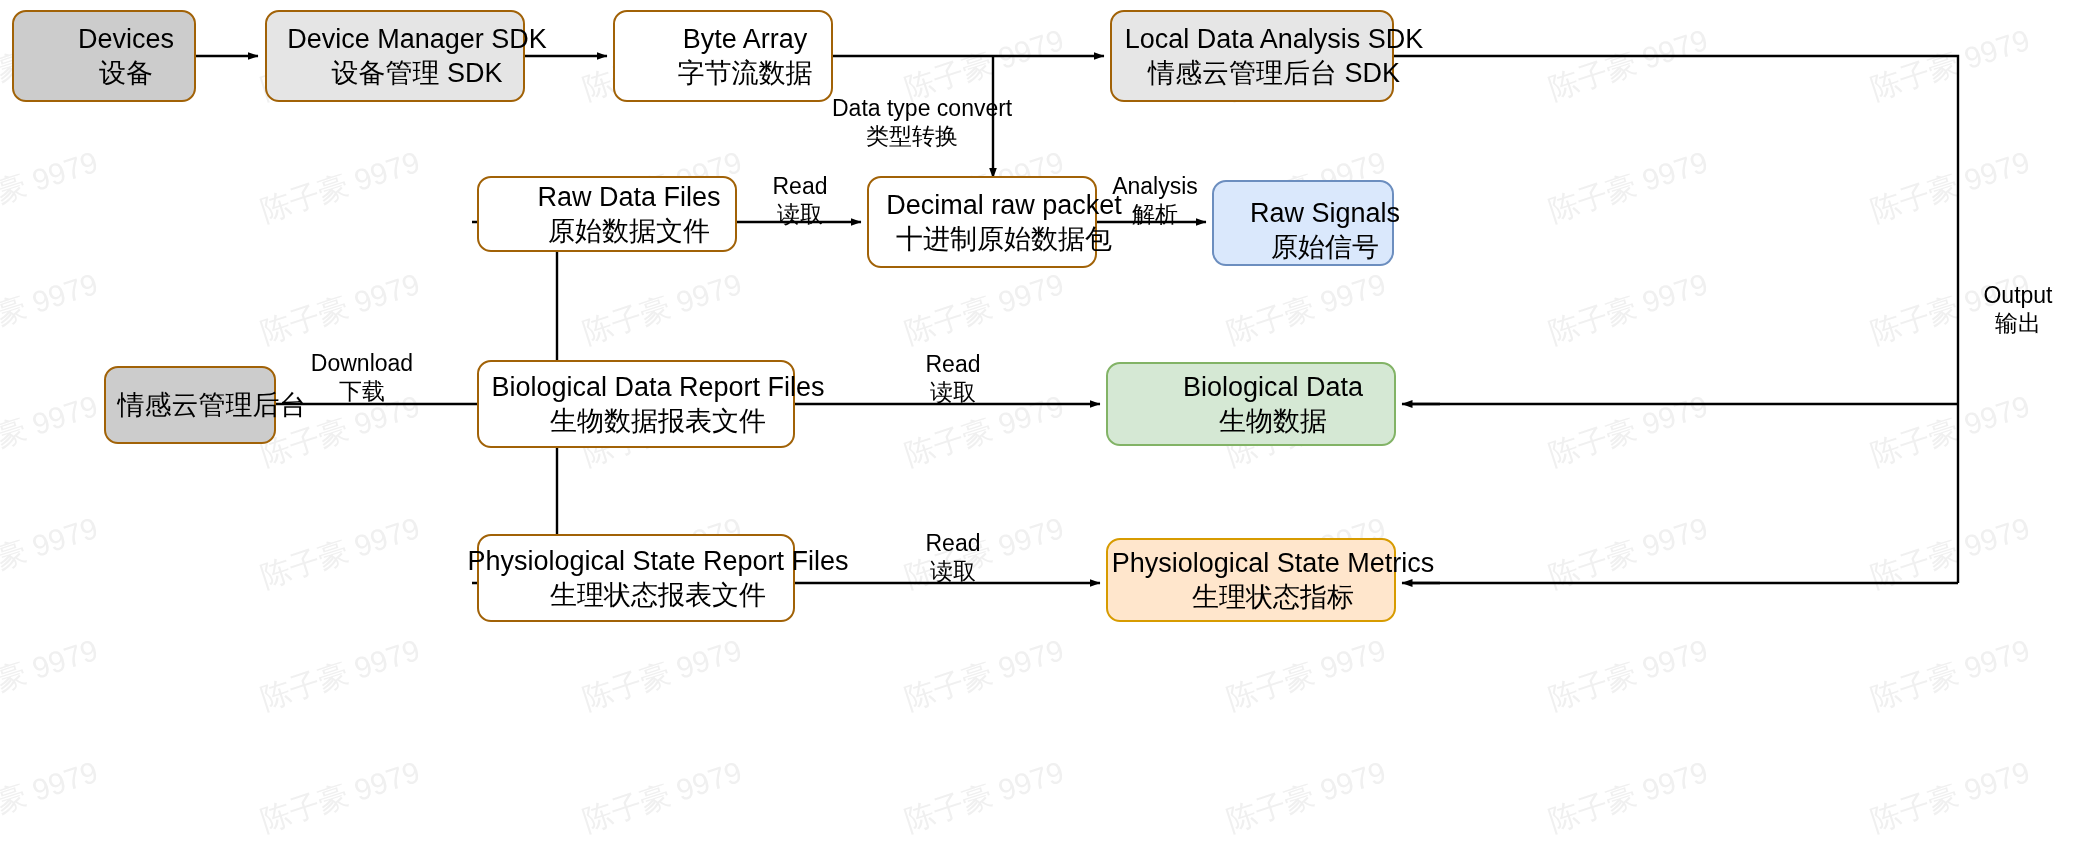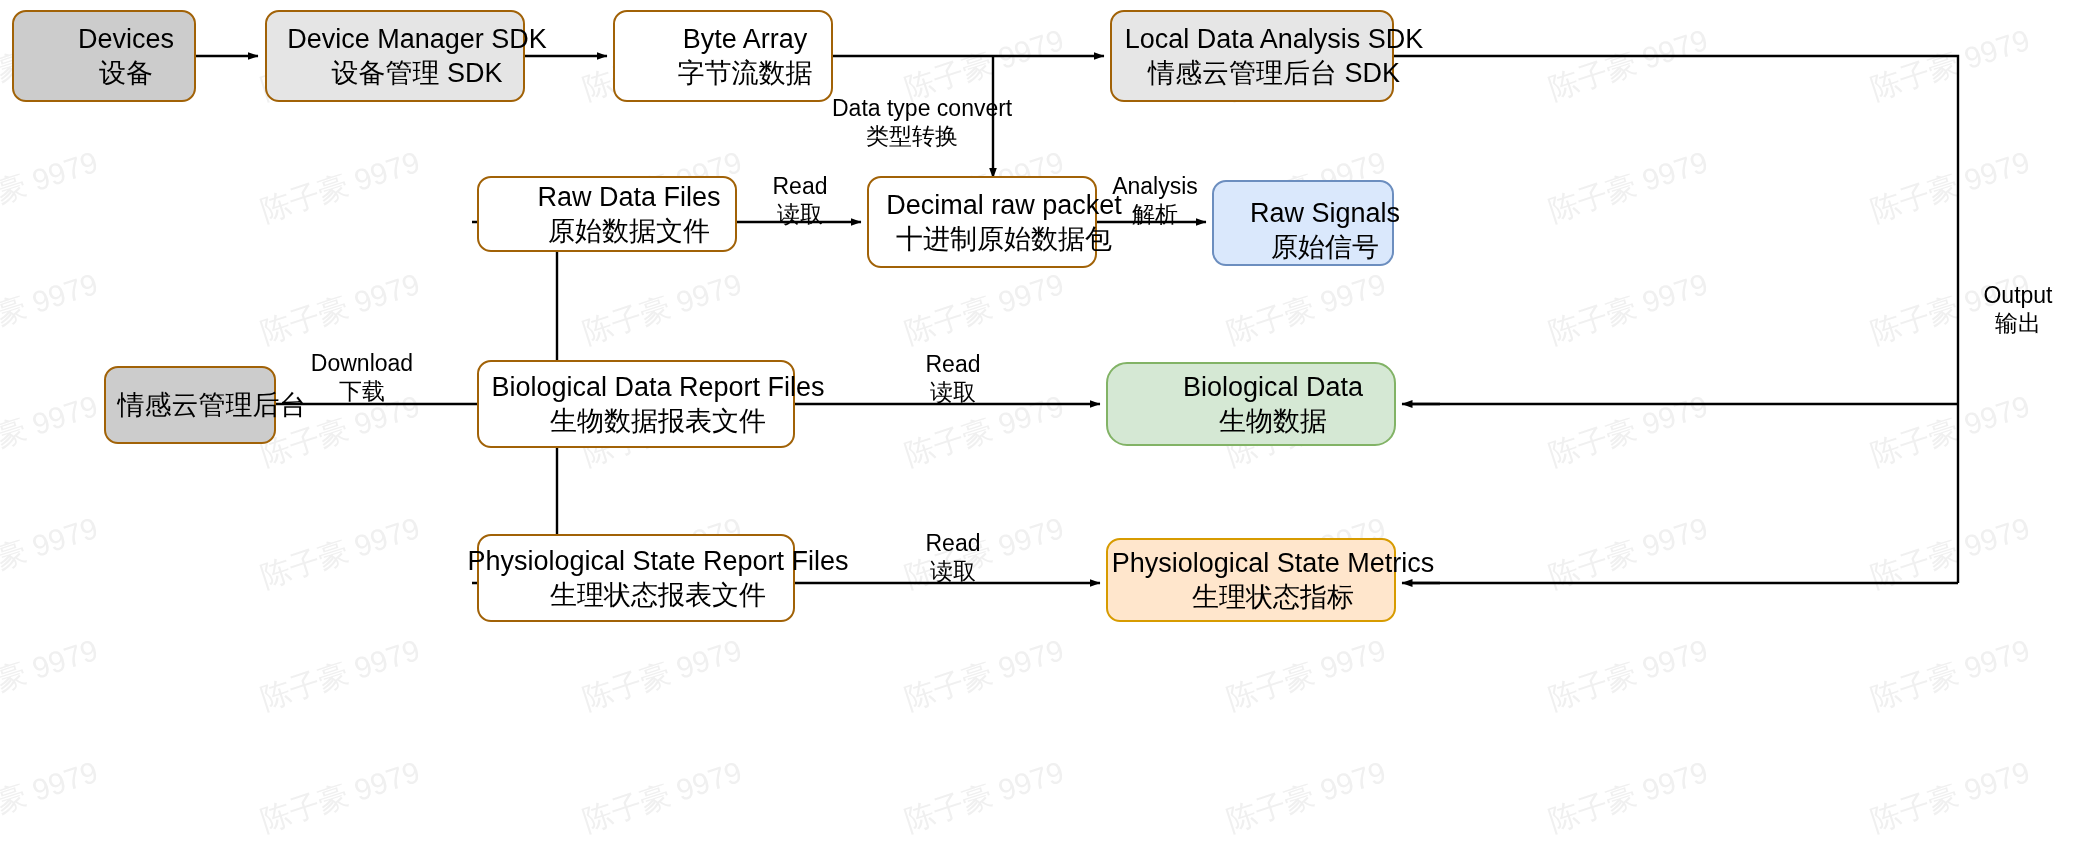--- a/index.html
+++ b/index.html
@@ -207,21 +207,21 @@
 
   <div class="nodebox" style="left:104px; top:366px; width:172px; height:78px; background:#cccccc;">
     <span class="ln">情感云管理后台</span>
   </div>
 
   <div class="nodebox" style="left:477px; top:360px; width:318px; height:88px; background:#ffffff;">
     <span class="ln">Biological Data Report Files</span>
     <span class="ln">生物数据报表文件</span>
   </div>
 
-  <div class="nodebox" style="left:1106px; top:362px; width:290px; height:84px; background:#d5e8d4; border-color:#82b366;border-radius:21px;">
+  <div class="nodebox" style="left:1106px; top:362px; width:290px; height:84px; background:#d5e8d4; border-color:#82b366;">
     <span class="ln">Biological Data</span>
     <span class="ln">生物数据</span>
   </div>
 
   <div class="nodebox" style="left:1106px; top:538px; width:290px; height:84px; background:#ffe6cc; border-color:#d79b00;">
     <span class="ln">Physiological State Metrics</span>
     <span class="ln">生理状态指标</span>
   </div>
 
   <div class="nodebox" style="left:477px; top:534px; width:318px; height:88px; background:#ffffff;">

